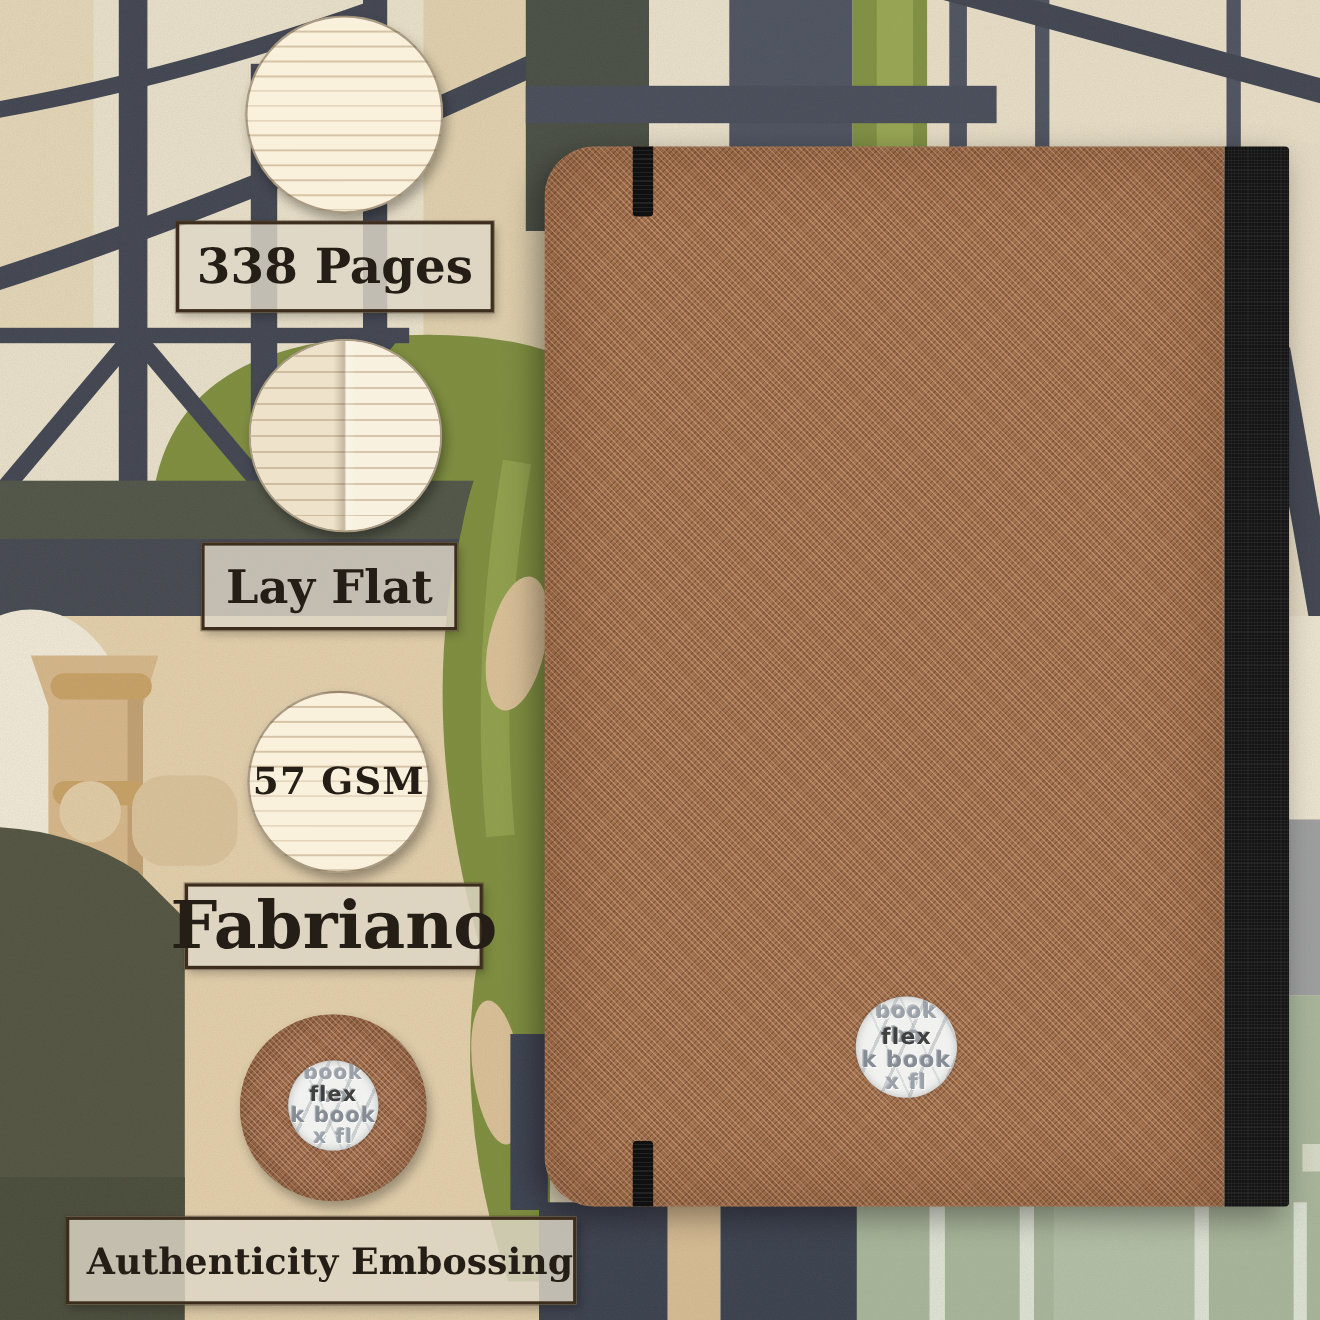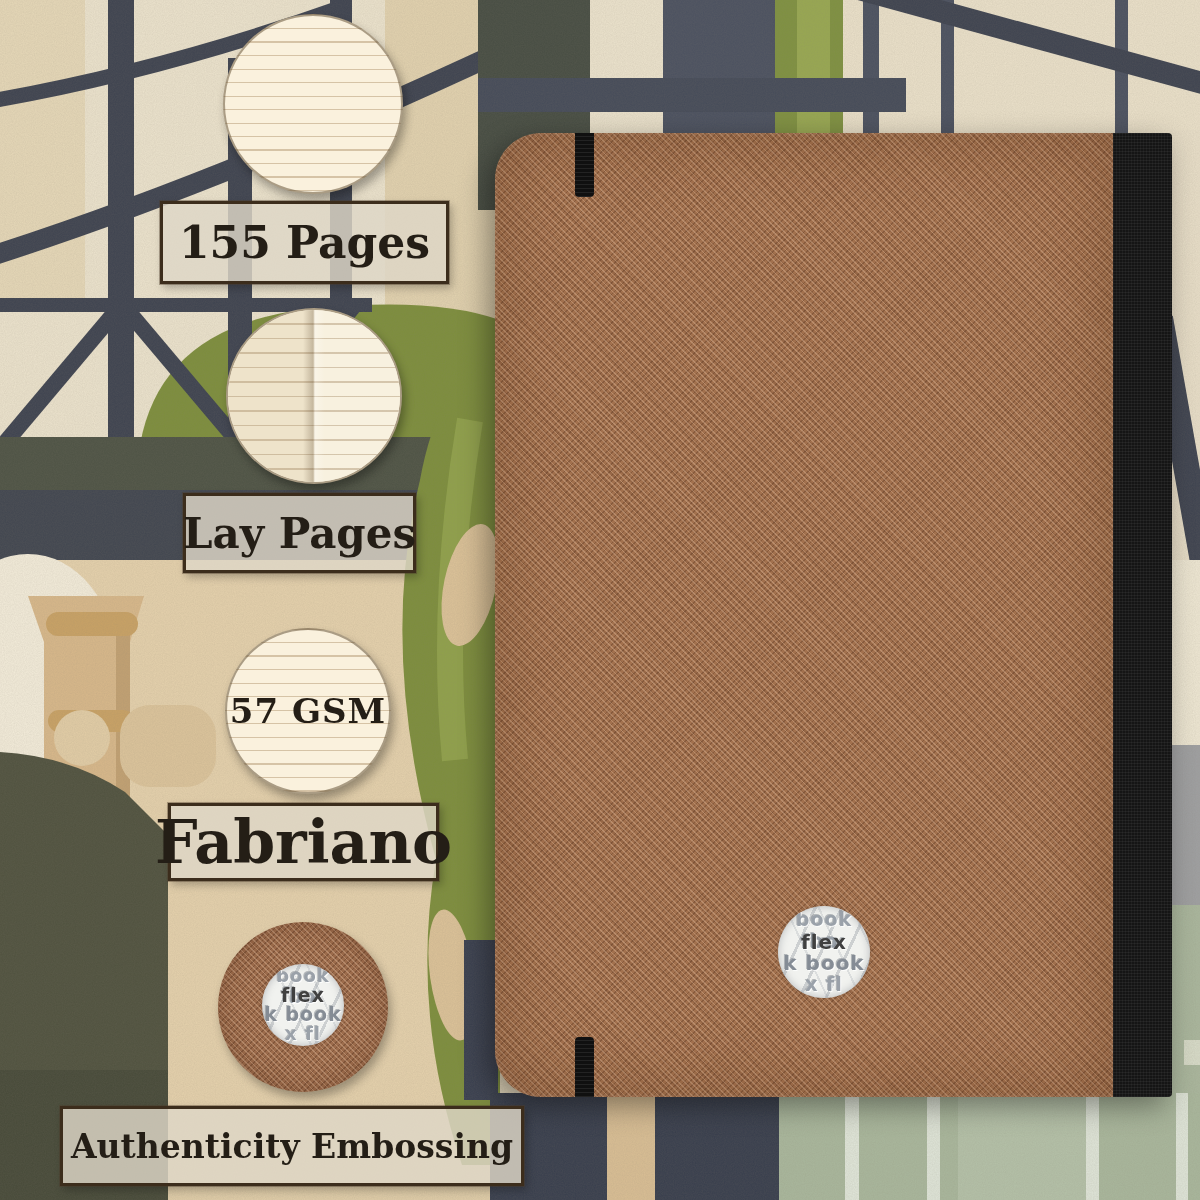--- a/index.html
+++ b/index.html
@@ -74,21 +74,21 @@
 
   
   .plate{position:absolute;display:flex;align-items:center;justify-content:center;
          background:rgba(222,215,199,.82);
          border:3px solid #3c2d1c;
          box-shadow:0 0 0 1px rgba(78,60,42,.4), 3px 4px 8px rgba(0,0,0,.25);
          font-weight:bold;color:#241e16;white-space:nowrap;}
   .l1{left:160px;top:201px;width:283px;height:77px;font-size:44px;}
   .l2{left:183px;top:493px;width:227px;height:74px;font-size:42px;}
   .l3{left:168px;top:803px;width:265px;height:72px;font-size:60px;}
-  .l4{left:60px;top:1106px;width:458px;height:74px;font-size:33px;}
+  .l4{left:60px;top:1106px;width:458px;height:74px;font-size:33px;justify-content:flex-end;}
 </style>
 </head>
 <body>
 
 <div class="stage">
 
   <svg class="bg" width="1200" height="1200" viewBox="0 0 1200 1200">
     <defs>
       <filter id="grain" x="0" y="0" width="100%" height="100%">
         <feTurbulence type="fractalNoise" baseFrequency="0.9" numOctaves="2" stitchTiles="stitch"></feTurbulence>
@@ -208,30 +208,30 @@
       <div class="streaks"></div>
       <div class="txt t1">book bo</div>
       <div class="txt t2">flex</div>
       <div class="txt t3">k book</div>
       <div class="txt t4">x fl</div>
     </div>
   </div>
 
   <div class="paper c1"></div>
   <div class="plate l1">
-    <span>155 Pages</span>
+    <span>338 Pages</span>
   </div>
 
   <div class="paper c2">
     <div class="half l"></div>
     <div class="half r"></div>
     <div class="fold"></div>
   </div>
   <div class="plate l2">
-    <span>Lay Pages</span>
+    <span>Lay Flat</span>
   </div>
 
   <div class="paper c3">
     <span class="gsm-text">57 GSM</span>
   </div>
   <div class="plate l3">
     <span>Fabriano</span>
   </div>
 
   <div class="c4">

